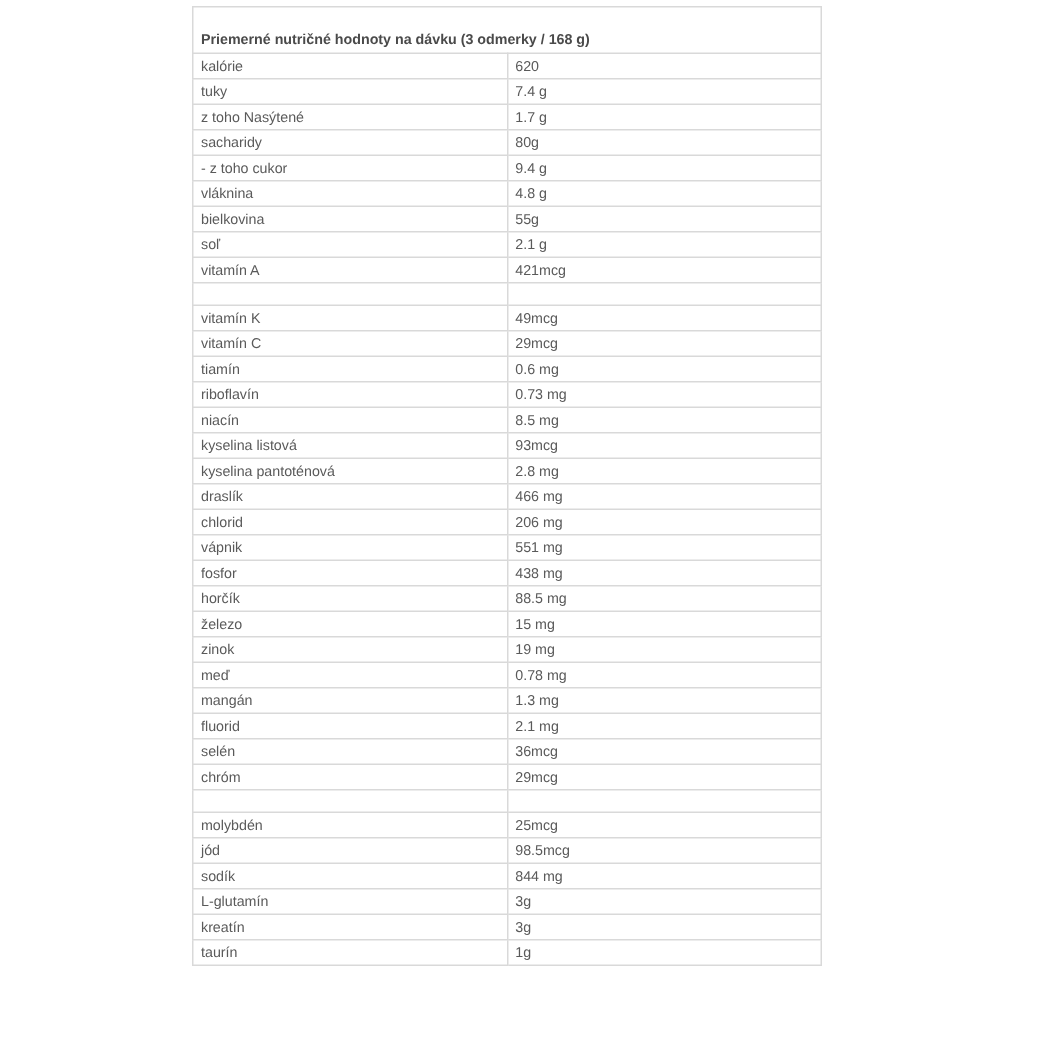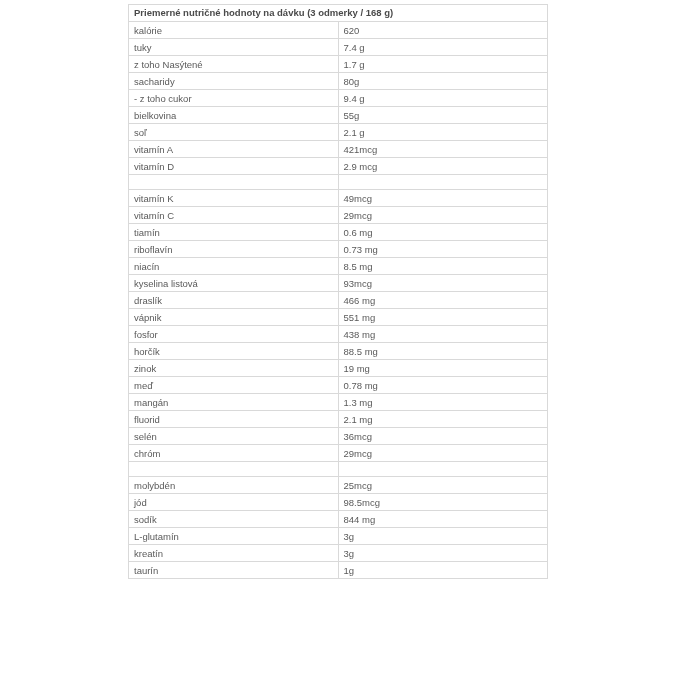--- a/index.html
+++ b/index.html
@@ -44,21 +44,21 @@
   table.nutrition td.name {
     width: 218px;
   }
   table.nutrition td.value {
     width: 202px;
   }
   table.nutrition tr.header td {
     font-weight: bold;
     color: #4a4a4a;
     font-size: 9.5px;
-    padding-top: 1px;
+    padding-top: 15px;
     padding-bottom: 3px;
   }
   table.nutrition tr.spacer td {
     height: 10px;
   }
 </style>
 </head>
 <body>
 
 <div id="page">
@@ -82,34 +82,34 @@
           </tr>
           <tr class="">
             <td class="name">sacharidy</td>
             <td class="value">80g</td>
           </tr>
           <tr class="">
             <td class="name">- z toho cukor</td>
             <td class="value">9.4 g</td>
           </tr>
           <tr class="">
+            <td class="name">vláknina</td>
+            <td class="value">4.8 g</td>
+          </tr>
+          <tr class="">
             <td class="name">bielkovina</td>
             <td class="value">55g</td>
           </tr>
           <tr class="">
             <td class="name">soľ</td>
             <td class="value">2.1 g</td>
           </tr>
           <tr class="">
             <td class="name">vitamín A</td>
             <td class="value">421mcg</td>
-          </tr>
-          <tr class="">
-            <td class="name">vitamín D</td>
-            <td class="value">2.9 mcg</td>
           </tr>
           <tr class="spacer">
             <td class="name"></td>
             <td class="value"></td>
           </tr>
           <tr class="">
             <td class="name">vitamín K</td>
             <td class="value">49mcg</td>
           </tr>
           <tr class="">
@@ -126,34 +126,46 @@
           </tr>
           <tr class="">
             <td class="name">niacín</td>
             <td class="value">8.5 mg</td>
           </tr>
           <tr class="">
             <td class="name">kyselina listová</td>
             <td class="value">93mcg</td>
           </tr>
           <tr class="">
+            <td class="name">kyselina pantoténová</td>
+            <td class="value">2.8 mg</td>
+          </tr>
+          <tr class="">
             <td class="name">draslík</td>
             <td class="value">466 mg</td>
           </tr>
           <tr class="">
+            <td class="name">chlorid</td>
+            <td class="value">206 mg</td>
+          </tr>
+          <tr class="">
             <td class="name">vápnik</td>
             <td class="value">551 mg</td>
           </tr>
           <tr class="">
             <td class="name">fosfor</td>
             <td class="value">438 mg</td>
           </tr>
           <tr class="">
             <td class="name">horčík</td>
             <td class="value">88.5 mg</td>
+          </tr>
+          <tr class="">
+            <td class="name">železo</td>
+            <td class="value">15 mg</td>
           </tr>
           <tr class="">
             <td class="name">zinok</td>
             <td class="value">19 mg</td>
           </tr>
           <tr class="">
             <td class="name">meď</td>
             <td class="value">0.78 mg</td>
           </tr>
           <tr class="">

